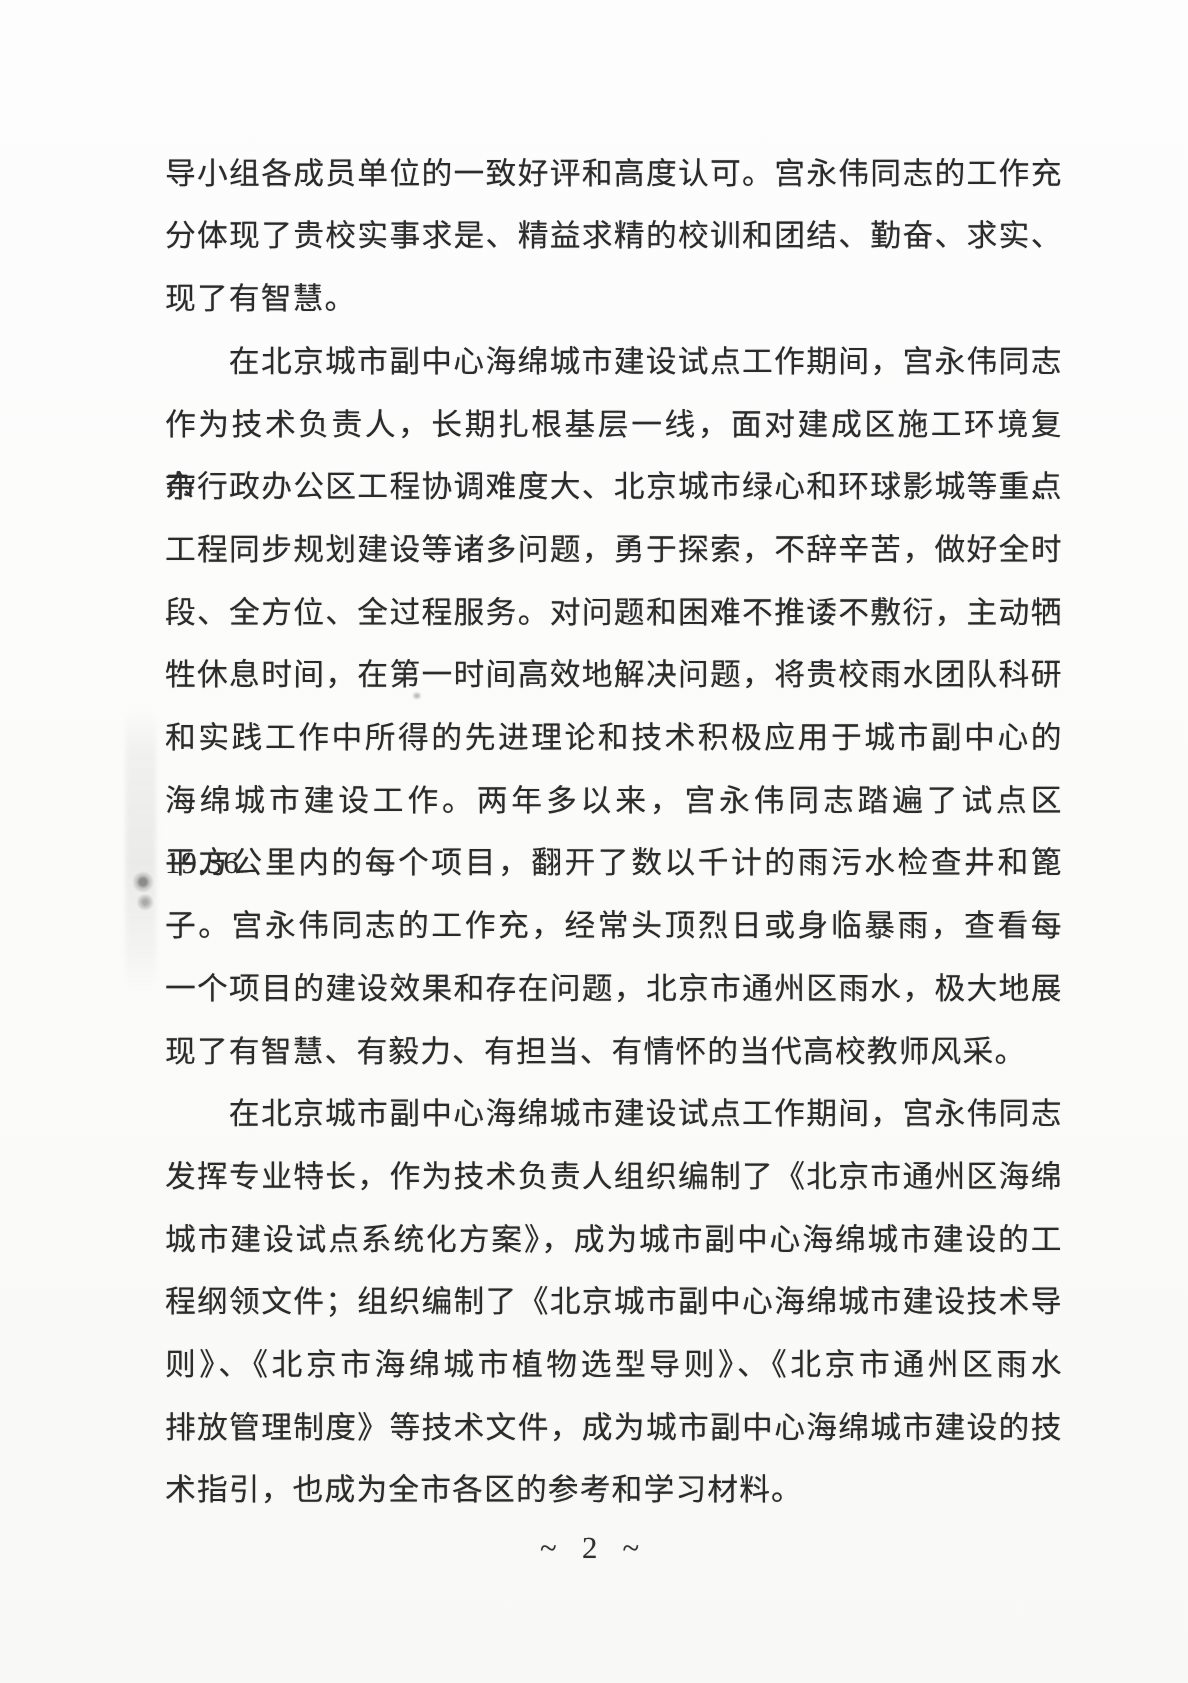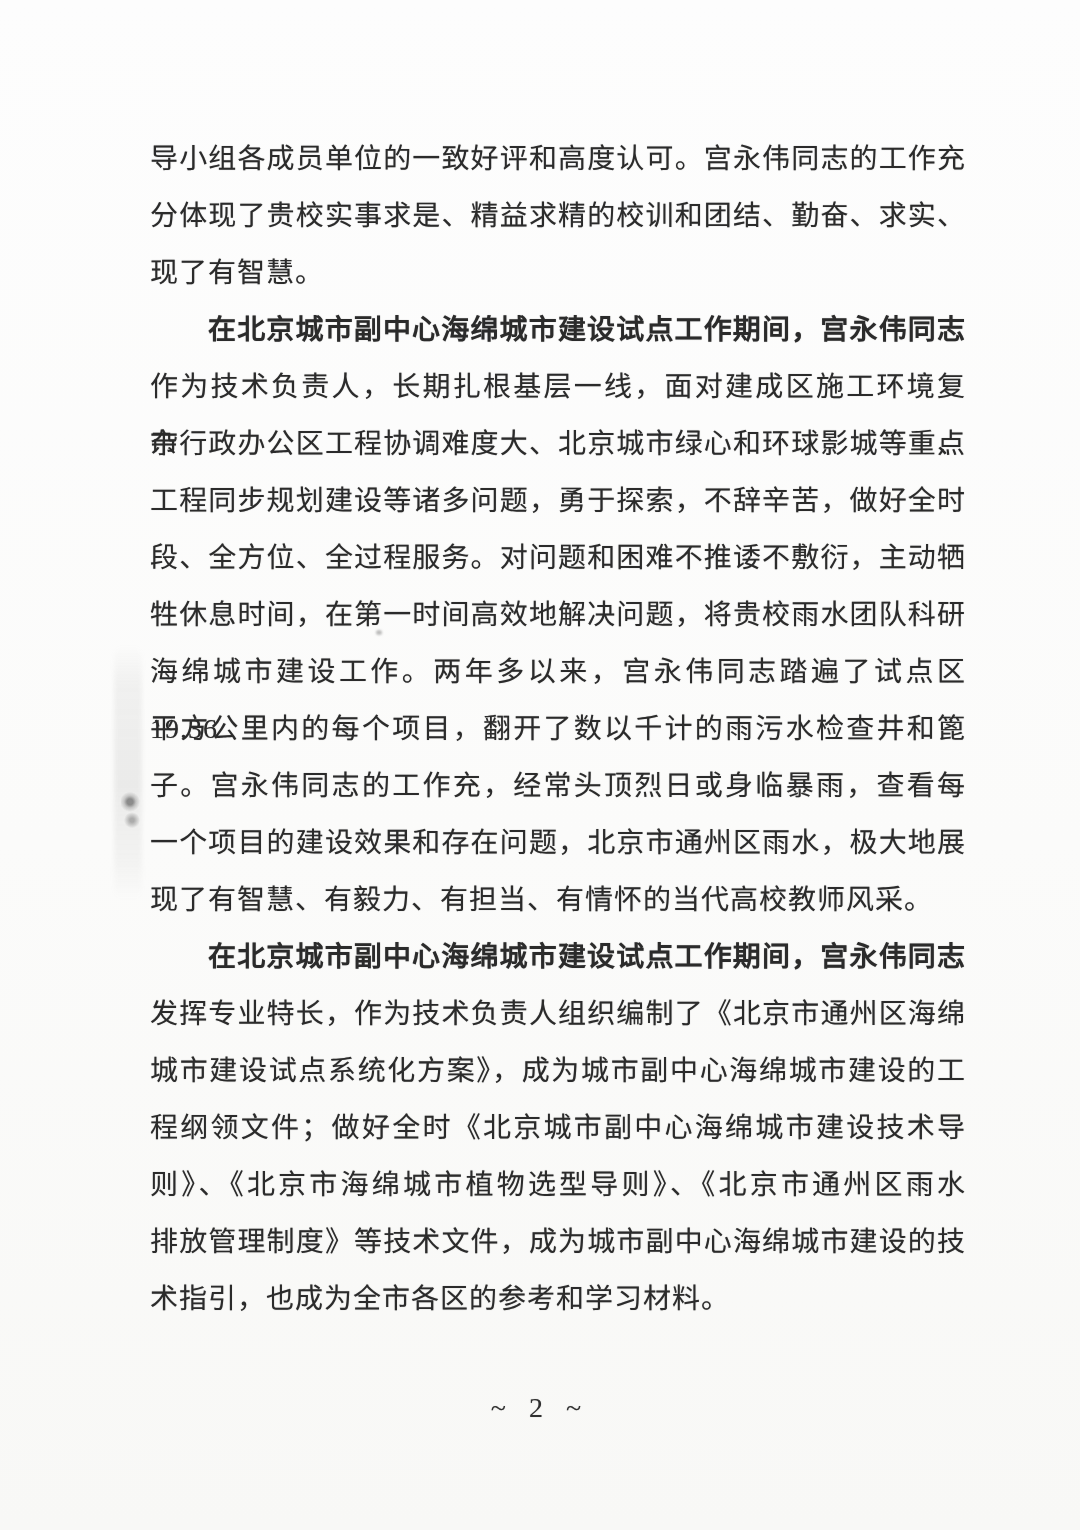--- a/index.html
+++ b/index.html
@@ -36,21 +36,20 @@
     white-space: nowrap;
   }
   .line.justify {
     white-space: normal;
     text-align: justify;
     text-align-last: justify;
     text-justify: inter-character;
   }
   .line.indent {
     text-indent: 58px;
-    font-weight: bold;
   }
   .footer {
     position: absolute;
     left: 0;
     top: 1386px;
     width: 1080px;
     text-align: center;
     font-size: 28px;
     line-height: 44px;
     letter-spacing: 8px;
@@ -112,29 +111,30 @@
   <div class="doc-body">
       <div class="line justify">导小组各成员单位的一致好评和高度认可。宫永伟同志的工作充</div>
       <div class="line justify">分体现了贵校实事求是、精益求精的校训和团结、勤奋、求实、</div>
       <div class="line">现了有智慧。</div>
       <div class="line justify indent">在北京城市副中心海绵城市建设试点工作期间，宫永伟同志</div>
       <div class="line justify">作为技术负责人，长期扎根基层一线，面对建成区施工环境复杂、</div>
       <div class="line justify">市行政办公区工程协调难度大、北京城市绿心和环球影城等重点</div>
       <div class="line justify">工程同步规划建设等诸多问题，勇于探索，不辞辛苦，做好全时</div>
       <div class="line justify">段、全方位、全过程服务。对问题和困难不推诿不敷衍，主动牺</div>
       <div class="line justify">牲休息时间，在第一时间高效地解决问题，将贵校雨水团队科研</div>
+      <div class="line justify">和实践工作中所得的先进理论和技术积极应用于城市副中心的</div>
       <div class="line justify">海绵城市建设工作。两年多以来，宫永伟同志踏遍了试点区19.36</div>
       <div class="line justify">平方公里内的每个项目，翻开了数以千计的雨污水检查井和篦</div>
       <div class="line justify">子。宫永伟同志的工作充，经常头顶烈日或身临暴雨，查看每</div>
       <div class="line justify">一个项目的建设效果和存在问题，北京市通州区雨水，极大地展</div>
       <div class="line">现了有智慧、有毅力、有担当、有情怀的当代高校教师风采。</div>
       <div class="line justify indent">在北京城市副中心海绵城市建设试点工作期间，宫永伟同志</div>
       <div class="line justify">发挥专业特长，作为技术负责人组织编制了《北京市通州区海绵</div>
       <div class="line justify">城市建设试点系统化方案》，成为城市副中心海绵城市建设的工</div>
-      <div class="line justify">程纲领文件；做好全时《北京城市副中心海绵城市建设技术导</div>
+      <div class="line justify">程纲领文件；组织编制了《北京城市副中心海绵城市建设技术导</div>
       <div class="line justify">则》、《北京市海绵城市植物选型导则》、《北京市通州区雨水</div>
       <div class="line justify">排放管理制度》等技术文件，成为城市副中心海绵城市建设的技</div>
       <div class="line">术指引，也成为全市各区的参考和学习材料。</div>
     </div>
 
   <div class="footer">~ 2 ~</div>
 
   <div class="smudge-strip"></div>
   <div class="ink-blob"></div>
   <div class="speck-1"></div>

